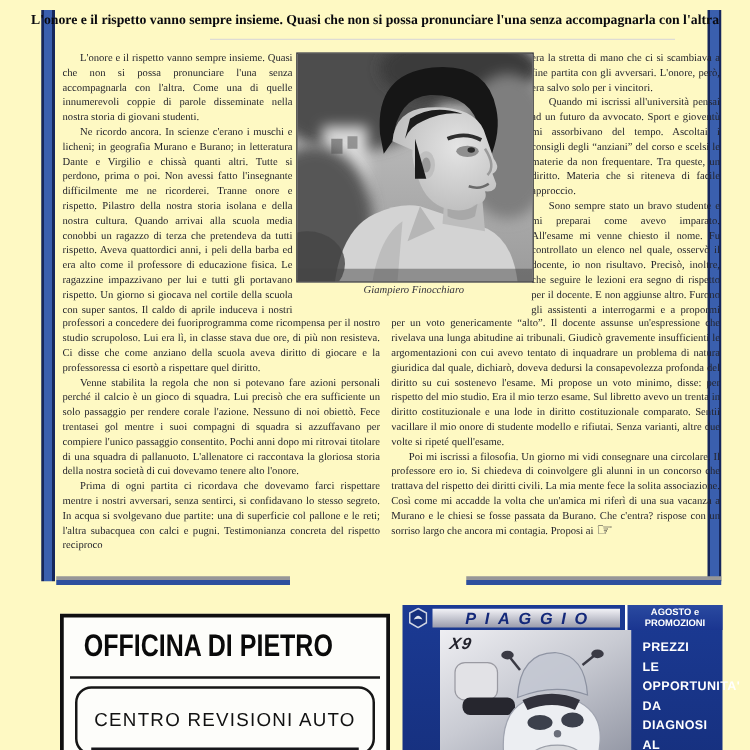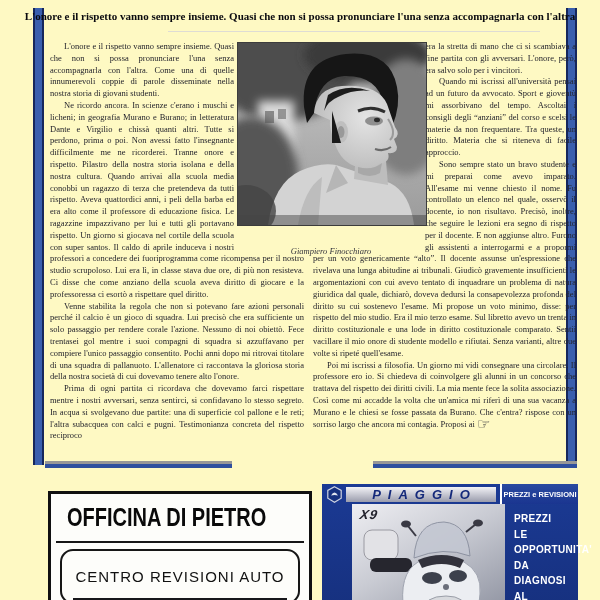--- a/index.html
+++ b/index.html
@@ -24,21 +24,21 @@
   .col-left{left:0;width:254px;}
   .col-right{left:263px;width:263px;}
   .sp-r{float:right;width:70px;height:202px;}
   .sp-l{float:left;width:112px;height:202px;}
   .article p{margin:0;text-indent:14px;}
   .article p.cont{text-indent:0;}
 
   
   .photo{position:absolute;left:187px;top:1px;width:188px;margin:0;}
   .photo svg{display:block;border:1px solid #3c3c3c;background:#a8a8a8;}
-  .photo figcaption{margin-top:20px;text-align:center;font-style:italic;font-size:8.5px;color:#33333b;}
+  .photo figcaption{margin-top:0;text-align:center;font-style:italic;font-size:8.5px;color:#33333b;}
 
   .hand-icon{font-size:15px;line-height:8px;vertical-align:-2px;color:#2a2a30;}
 
   
   .footer{position:absolute;left:45px;top:458px;width:532px;height:12px;}
   .fbar{position:absolute;top:3px;height:7px;
     background:linear-gradient(#979797 0 45%,#2e4f9e 45% 100%);}
   .fbar-l{left:0;width:187px;}
   .fbar-r{left:328px;width:204px;}
   .ftext{position:absolute;left:187px;top:0;width:141px;text-align:center;
@@ -175,21 +175,21 @@
 
   <div class="ad-piaggio">
     <div class="pg-head">
       <svg class="pg-logo" width="15" height="17" viewBox="0 0 15 17">
         <polygon points="7.5,0.8 14.2,4.4 14.2,12.2 7.5,16.2 0.8,12.2 0.8,4.4" fill="#16307e" stroke="#cfd4e2" stroke-width="1.2"></polygon>
         <path d="M4,9.6 Q7.5,3.6 11,9.6 Q7.5,8.4 4,9.6 Z" fill="#dfe3ee"></path>
       </svg>
       <div class="pg-band">
         <span class="pg-brand">PIAGGIO</span>
       </div>
-      <div class="pg-prezzi">PREZZI e REVISIONI</div>
+      <div class="pg-prezzi">AGOSTO e PROMOZIONI</div>
     </div>
     <div class="pg-photo">
       <div class="pg-model">X9</div>
       <svg width="153" height="96" viewBox="0 0 153 96" style="position:absolute;left:0;top:12px;">
         <ellipse cx="88" cy="92" rx="52" ry="5" fill="#70747e" opacity="0.5"></ellipse>
         <rect x="12" y="14" width="34" height="30" rx="8" fill="#e2e2e6" stroke="#9a9aa2"></rect>
         <rect x="18" y="42" width="42" height="14" rx="6" fill="#26262e"></rect>
         <path d="M52,96 Q46,58 66,46 Q90,36 112,46 Q130,56 128,78 L126,96 Z" fill="#eceef2" stroke="#a0a4b0"></path>
         <path d="M62,42 Q64,6 92,6 Q116,8 118,40 Q92,30 62,42 Z" fill="#c3c7d2" opacity="0.85" stroke="#848a9a"></path>
         <line x1="64" y1="20" x2="56" y2="10" stroke="#3a3a44" stroke-width="2"></line>

